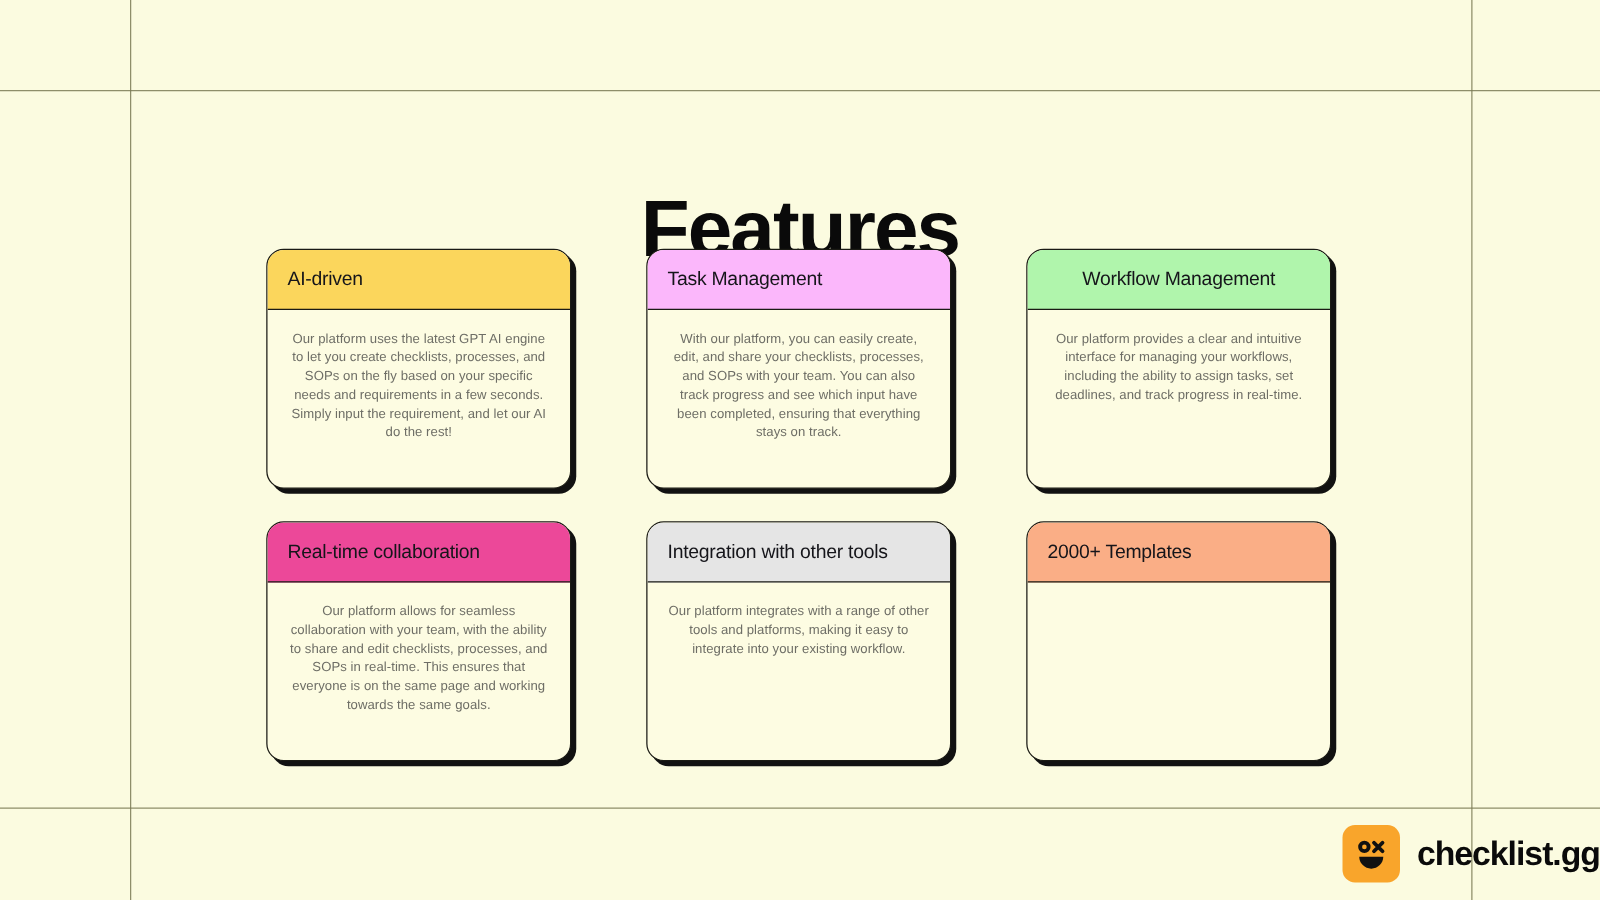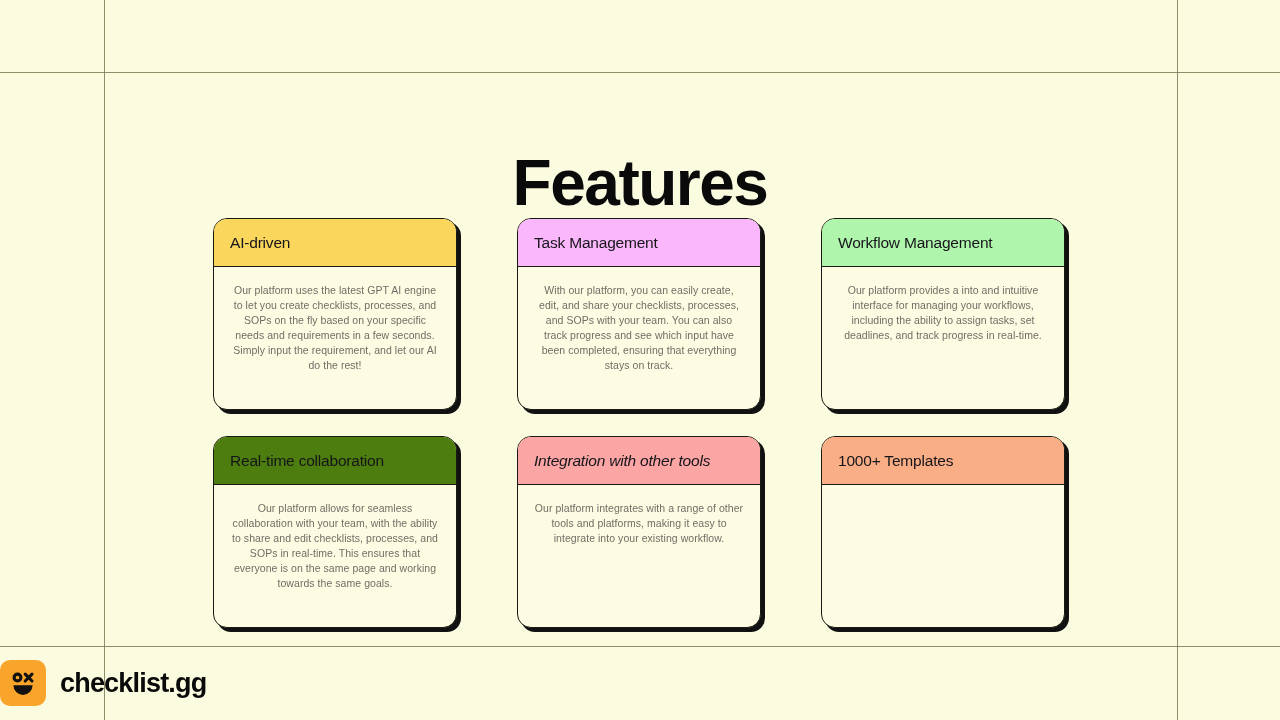--- a/index.html
+++ b/index.html
@@ -59,21 +59,21 @@
     text-align: center;
     font-size: 64px;
     font-weight: bold;
     letter-spacing: -1.5px;
     color: #0A0A0A;
     line-height: 1;
   }
 
   .cards-grid {
     position: absolute;
-    top: 218px;
+    top: 199px;
     left: 213px;
     width: 858px;
     display: grid;
     grid-template-columns: repeat(3, 244px);
     grid-template-rows: 192px 192px;
     column-gap: 60px;
     row-gap: 26px;
   }
 
   .card {
@@ -121,21 +121,21 @@
   }
 
   
   .brand {
     position: absolute;
     left: 0;
     right: 0;
     top: 660px;
     display: flex;
     align-items: center;
-    justify-content: flex-start;
+    justify-content: flex-end;
     gap: 14px;
   }
   .brand-mark {
     width: 46px;
     height: 46px;
     border-radius: 10px;
     background: #F9A52B;
     display: flex;
     align-items: center;
     justify-content: center;
@@ -175,49 +175,49 @@
     <div class="card">
       <div class="card-header" style="background: rgb(251, 183, 251);">
         <span class="card-title">Task Management</span>
       </div>
       <div class="card-body">
         <p class="card-text">With our platform, you can easily create, edit, and share your checklists, processes, and SOPs with your team. You can also track progress and see which input have been completed, ensuring that everything stays on track.</p>
       </div>
     </div>
 
     <div class="card">
-      <div class="card-header" style="background: rgb(176, 245, 172);">
+      <div class="card-header" style="background: rgb(176, 245, 172); justify-content: center;">
         <span class="card-title">Workflow Management</span>
       </div>
       <div class="card-body">
-        <p class="card-text">Our platform provides a into and intuitive interface for managing your workflows, including the ability to assign tasks, set deadlines, and track progress in real-time.</p>
-      </div>
-    </div>
-
-    <div class="card">
-      <div class="card-header" style="background: #4d7c0f; text-align: center;">
+        <p class="card-text">Our platform provides a clear and intuitive interface for managing your workflows, including the ability to assign tasks, set deadlines, and track progress in real-time.</p>
+      </div>
+    </div>
+
+    <div class="card">
+      <div class="card-header" style="background: #ec4899; text-align: center;">
         <span class="card-title">Real-time collaboration</span>
       </div>
       <div class="card-body">
         <p class="card-text">Our platform allows for seamless collaboration with your team, with the ability to share and edit checklists, processes, and SOPs in real-time. This ensures that everyone is on the same page and working towards the same goals.</p>
       </div>
     </div>
 
     <div class="card">
-      <div class="card-header" style="background: #fca5a5; font-style: italic;">
+      <div class="card-header" style="background: #e5e5e5;">
         <span class="card-title">Integration with other tools</span>
       </div>
       <div class="card-body">
         <p class="card-text">Our platform integrates with a range of other tools and platforms, making it easy to integrate into your existing workflow.</p>
       </div>
     </div>
 
     <div class="card">
       <div class="card-header" style="background: rgb(250, 174, 134);">
-        <span class="card-title">1000+ Templates</span>
+        <span class="card-title">2000+ Templates</span>
       </div>
     </div>
 
   </div>
 
   <div class="brand">
     <div class="brand-mark" style="background: rgb(249, 165, 43);">
       <svg width="32" height="32" viewBox="0 0 32 32" aria-hidden="true">
         <circle cx="10.5" cy="10.5" r="3.4" fill="none" stroke="#111111" stroke-width="3.1"></circle>
         <path d="M18.2 7.2 L25.0 14.0 M25.0 7.2 L18.2 14.0" stroke="#111111" stroke-width="3.1" stroke-linecap="round"></path>

